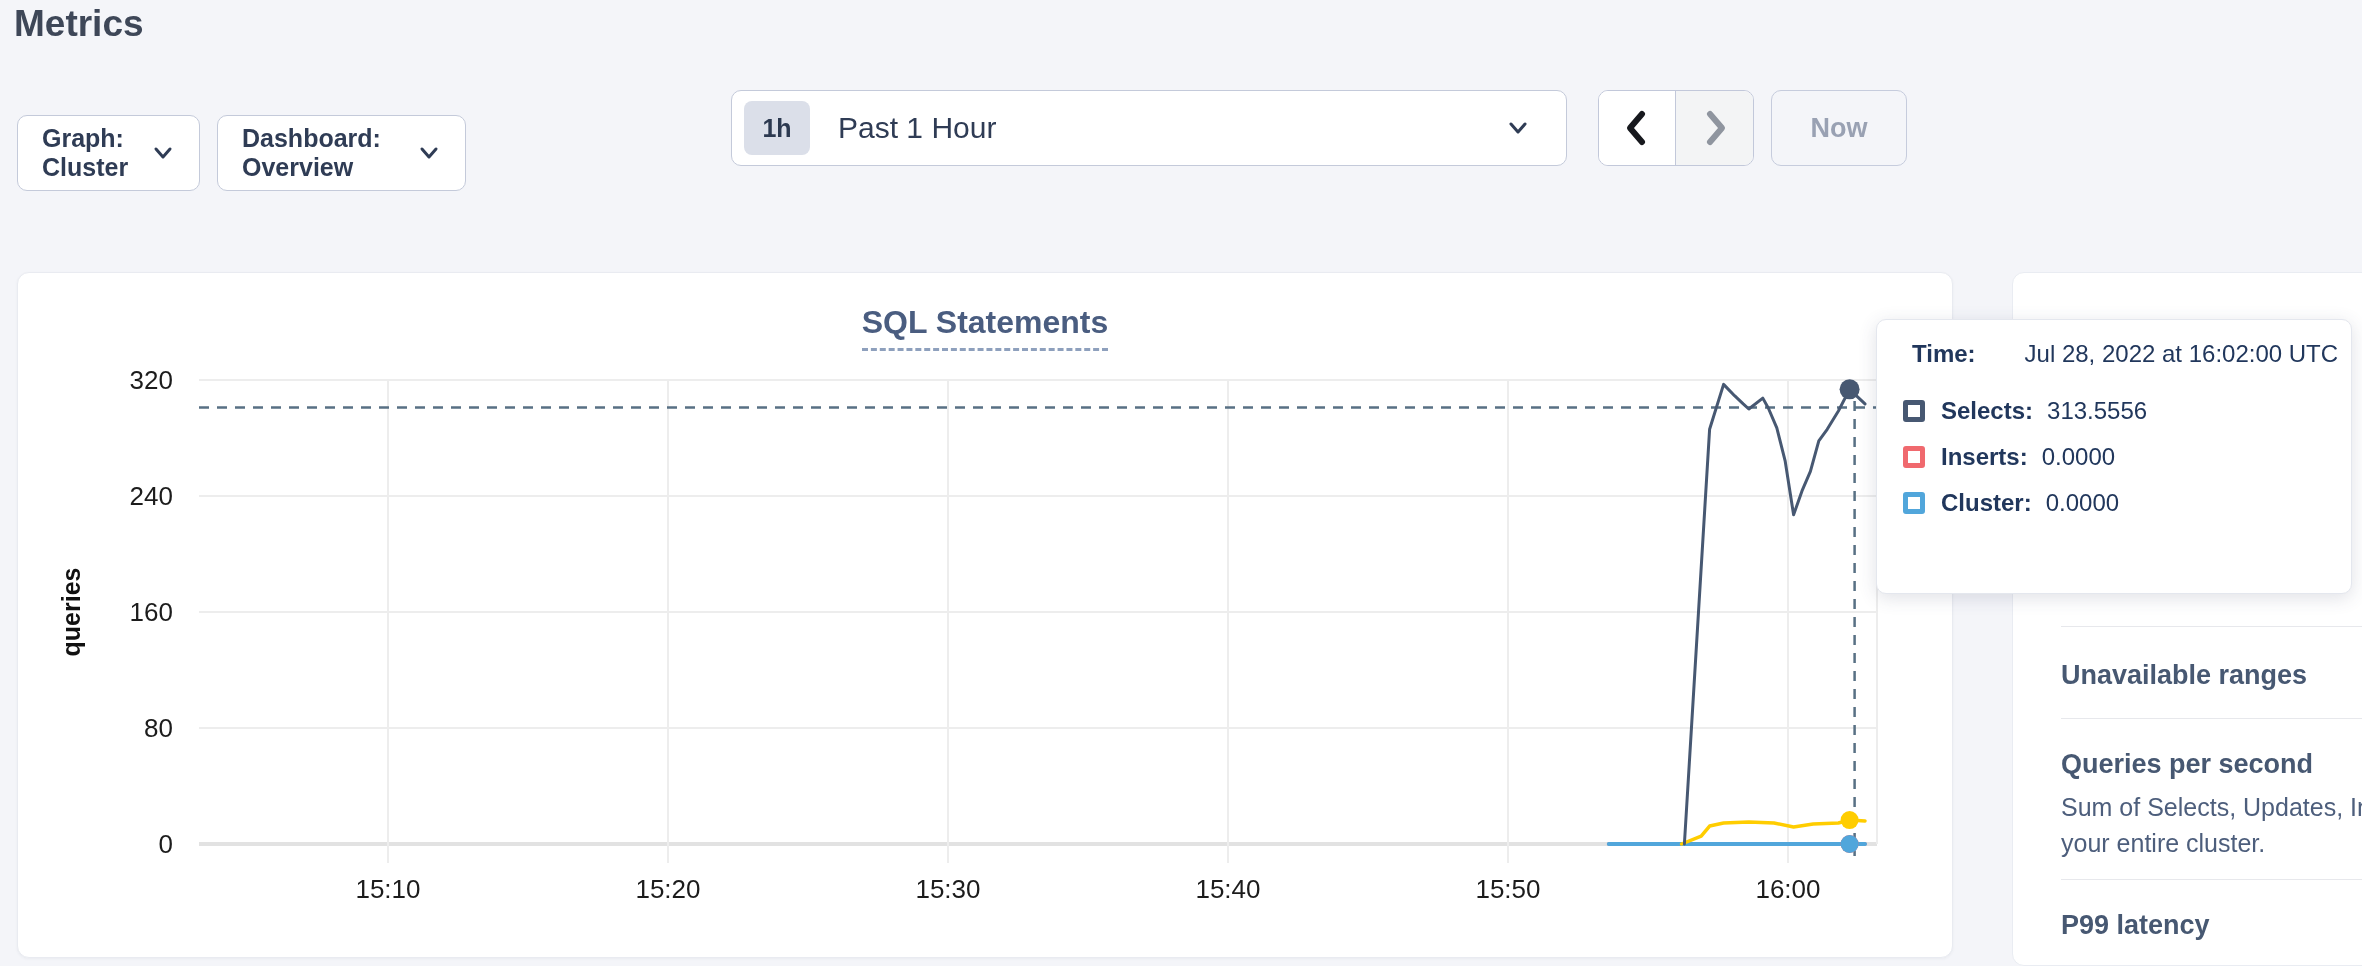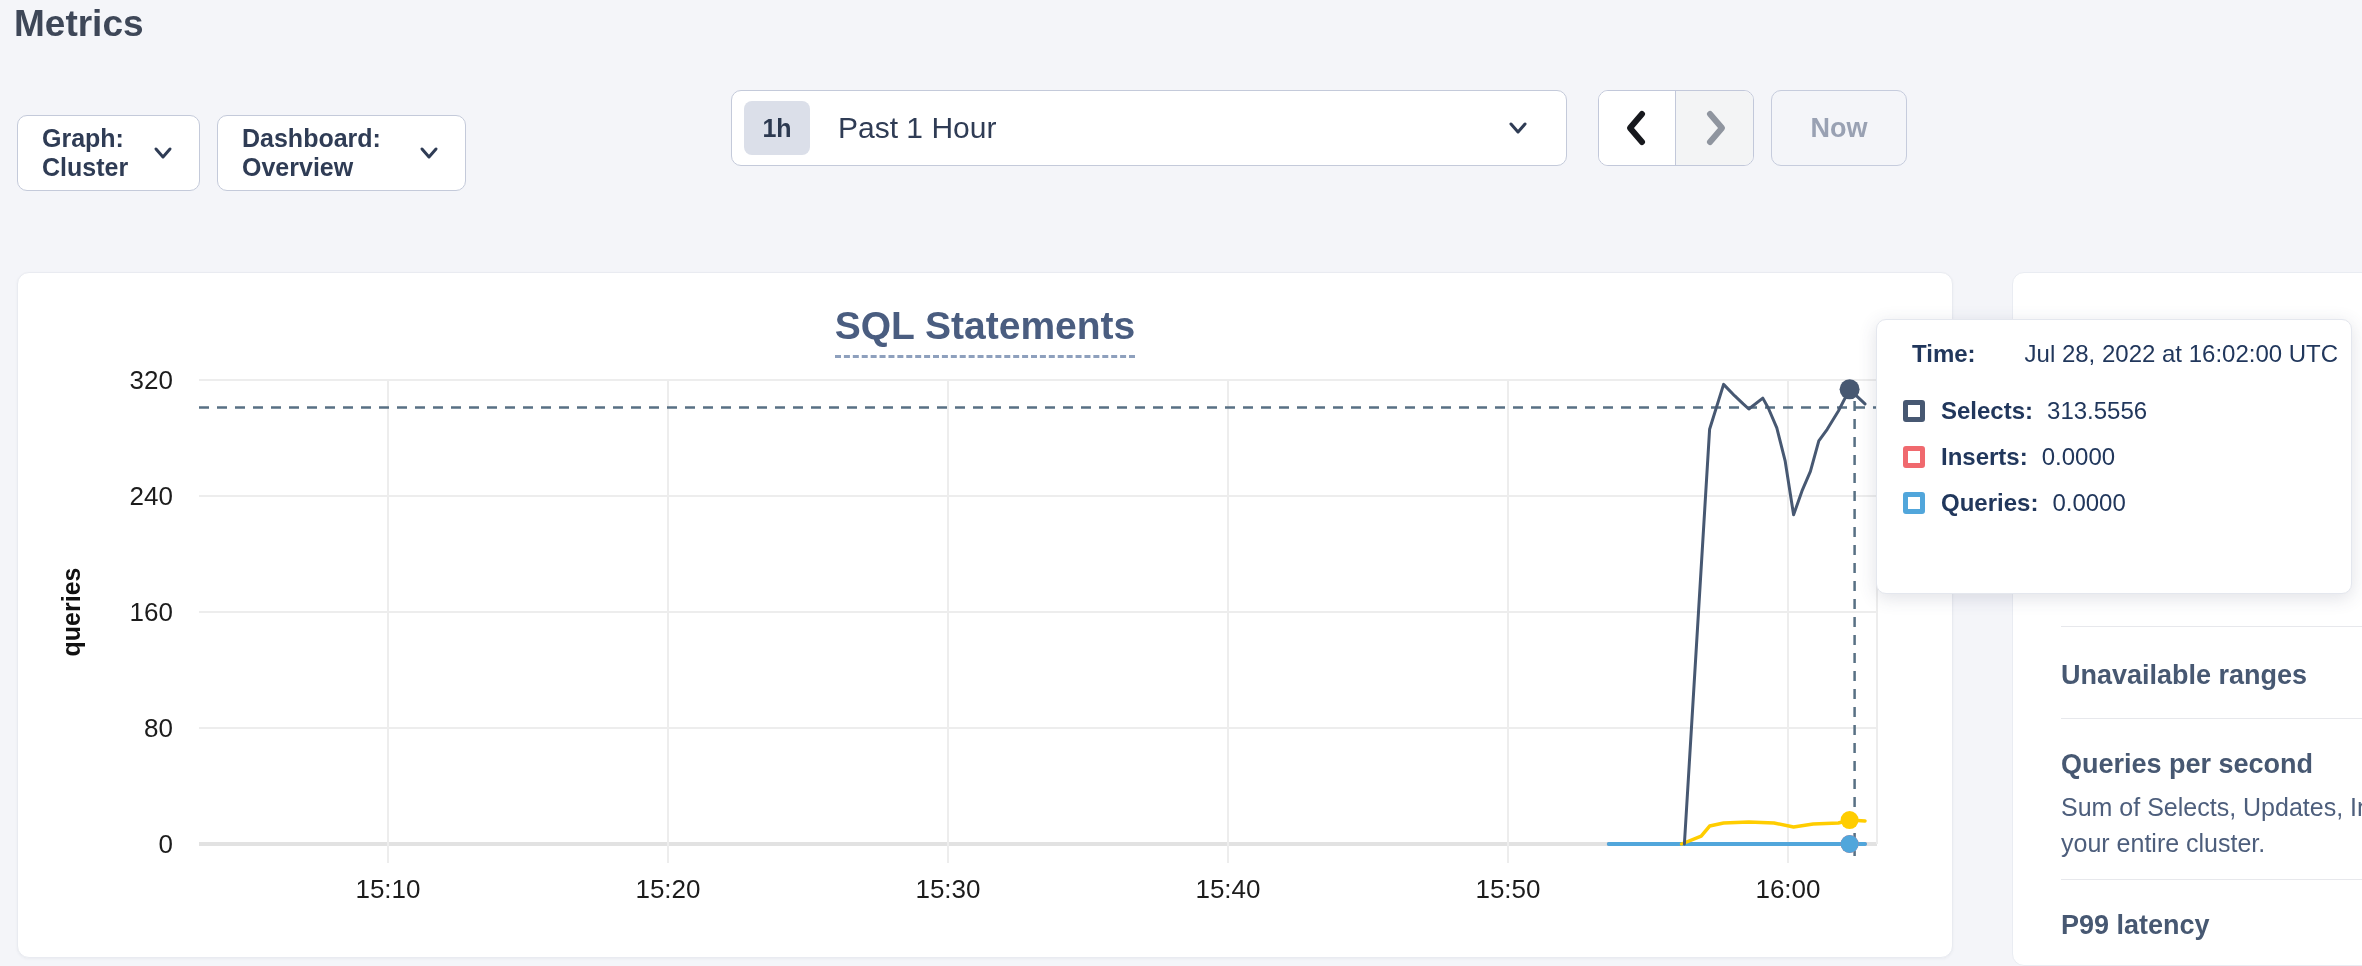--- a/index.html
+++ b/index.html
@@ -54,21 +54,21 @@
     font-family:"Liberation Sans", sans-serif;
   }
   
   .chart-card {
     position:absolute; left:17px; top:272px; width:1936px; height:686px;
     background:#ffffff; border:1px solid #e9ebf1; border-radius:12px;
     box-shadow:0 1px 3px rgba(40,50,80,.05);
   }
   .chart-title-wrap { position:absolute; left:0; top:31px; width:100%; text-align:center; }
   .chart-title {
-    display:inline-block; font-size:39px; font-weight:700; color:#4a5d80;
+    display:inline-block; font-size:32px; font-weight:700; color:#4a5d80;
     border-bottom:3px dashed #8ea0bd; padding-bottom:7px; cursor:pointer;
   }
   #chart-svg { position:absolute; left:0; top:0; }
   
   .sidebar {
     position:absolute; left:2012px; top:272px; width:520px; height:694px;
     background:#ffffff; border:1px solid #e9ecf2; border-radius:12px;
   }
   .sidebar-inner { margin-left:48px; margin-right:10px; }
   .sb-spacer { height:353px; }
@@ -208,16 +208,16 @@
     <span class="tt-label">Selects:</span>
     <span class="tt-value">313.5556</span>
   </div>
   <div class="tt-row">
     <span class="swatch" style="border-color: rgb(240, 105, 110);"></span>
     <span class="tt-label">Inserts:</span>
     <span class="tt-value">0.0000</span>
   </div>
   <div class="tt-row">
     <span class="swatch" style="border-color: rgb(81, 166, 219);"></span>
-    <span class="tt-label">Queries:</span>
+    <span class="tt-label">Cluster:</span>
     <span class="tt-value">0.0000</span>
   </div>
 </div>
 
 </body></html>

